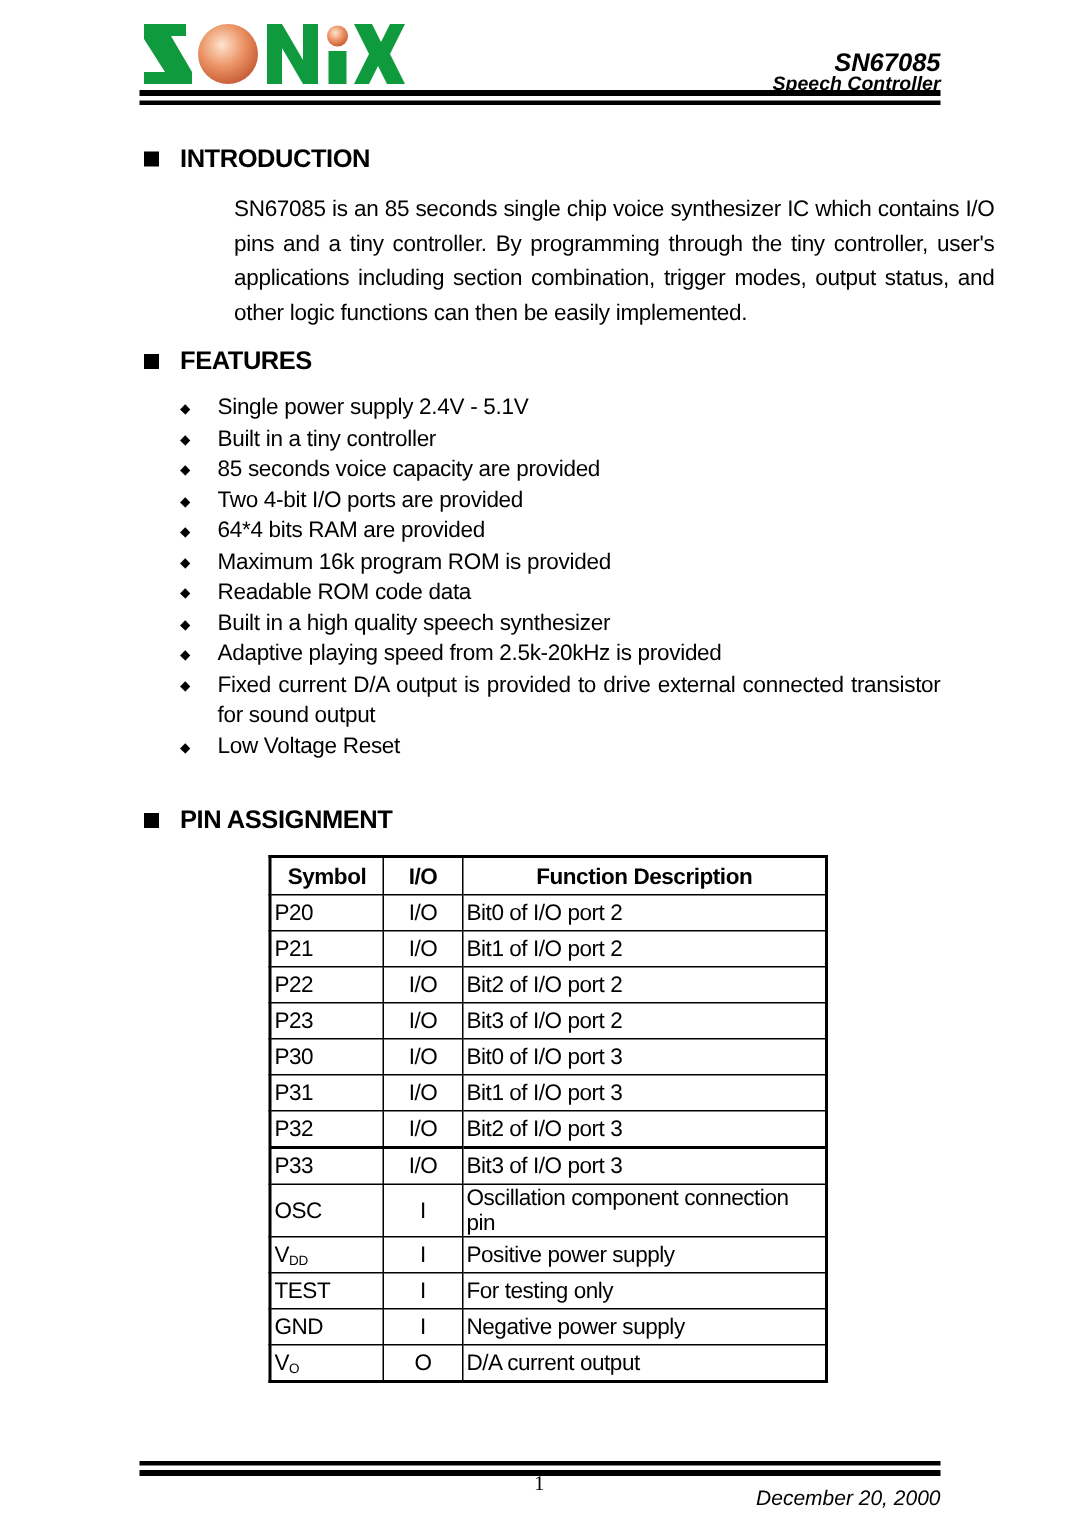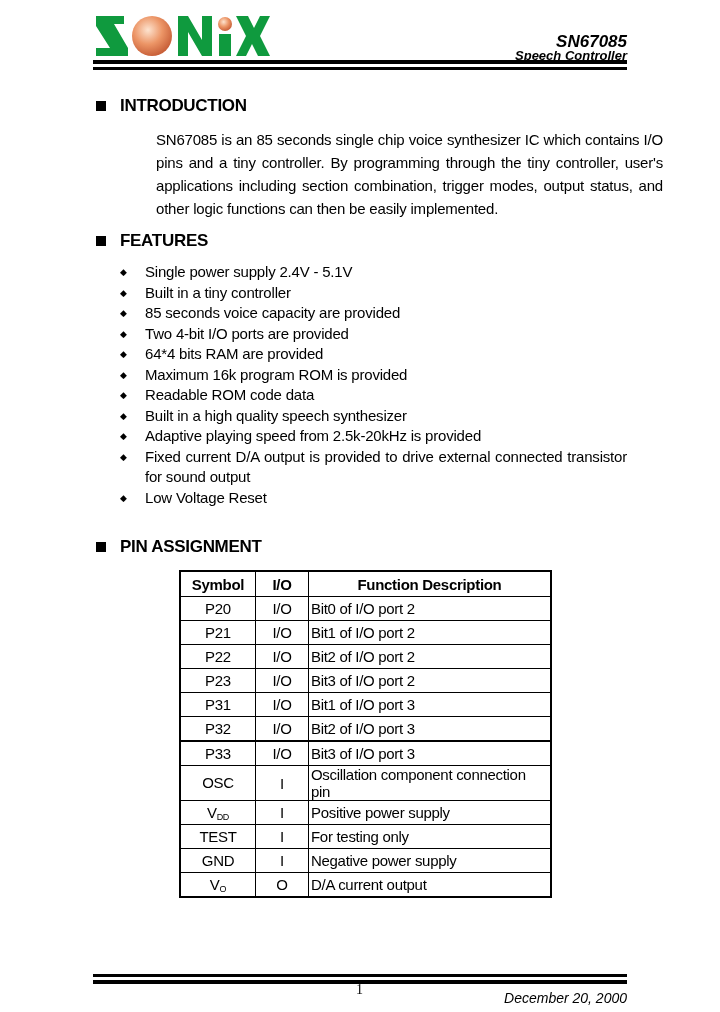--- a/index.html
+++ b/index.html
@@ -19,21 +19,21 @@
 
   .intro { left: 120px; top: 128px; width: 507px; font-size: 15px; line-height: 23px; text-align: justify; letter-spacing: -0.2px; margin-left: 36px; }
 
   .features { left: 120px; top: 262px; width: 507px; margin: 0; padding: 0; list-style: none; font-size: 15px; line-height: 20.5px; letter-spacing: -0.2px; }
   .features li { position: relative; padding-left: 25px; text-align: justify; }
   .features li .dia { position: absolute; left: 0; top: 0; font-size: 9px; }
 
   table.pins { position: absolute; left: 179px; top: 570px; border-collapse: collapse; border: 2px solid #000; font-size: 15px; letter-spacing: -0.3px; }
   table.pins th, table.pins td { border: 1px solid #000; height: 23px; padding: 0 2px; }
   table.pins th { font-weight: bold; text-align: center; height: 24px; margin-top: 18px; }
-  table.pins td.sym { width: 70px; text-align: center; }
+  table.pins td.sym { width: 70px; text-align: left; }
   table.pins td.io { width: 48px; text-align: center; }
   table.pins td.fn { width: 237px; text-align: left; padding-left: 2px; margin-top: 47px; }
   table.pins tr.sep-top td { border-top: 2px solid #000; }
   sub { font-size: 9px; vertical-align: -2px; }
 
   .footer-page { left: 356px; top: 982px; font-family: "Liberation Serif", serif; font-size: 14px; }
   .footer-date { right: 93px; top: 990px; font-size: 14px; font-style: italic; }
 </style>
 </head>
 <body>
@@ -117,20 +117,25 @@
         <td class="sym"><span>P22</span><sub></sub></td>
         <td class="io">I/O</td>
         <td class="fn">Bit2 of I/O port 2</td>
       </tr>
     <tr>
         <td class="sym"><span>P23</span><sub></sub></td>
         <td class="io">I/O</td>
         <td class="fn">Bit3 of I/O port 2</td>
       </tr>
     <tr>
+        <td class="sym"><span>P30</span><sub></sub></td>
+        <td class="io">I/O</td>
+        <td class="fn">Bit0 of I/O port 3</td>
+      </tr>
+    <tr>
         <td class="sym"><span>P31</span><sub></sub></td>
         <td class="io">I/O</td>
         <td class="fn">Bit1 of I/O port 3</td>
       </tr>
     <tr>
         <td class="sym"><span>P32</span><sub></sub></td>
         <td class="io">I/O</td>
         <td class="fn">Bit2 of I/O port 3</td>
       </tr>
     <tr class="sep-top">

